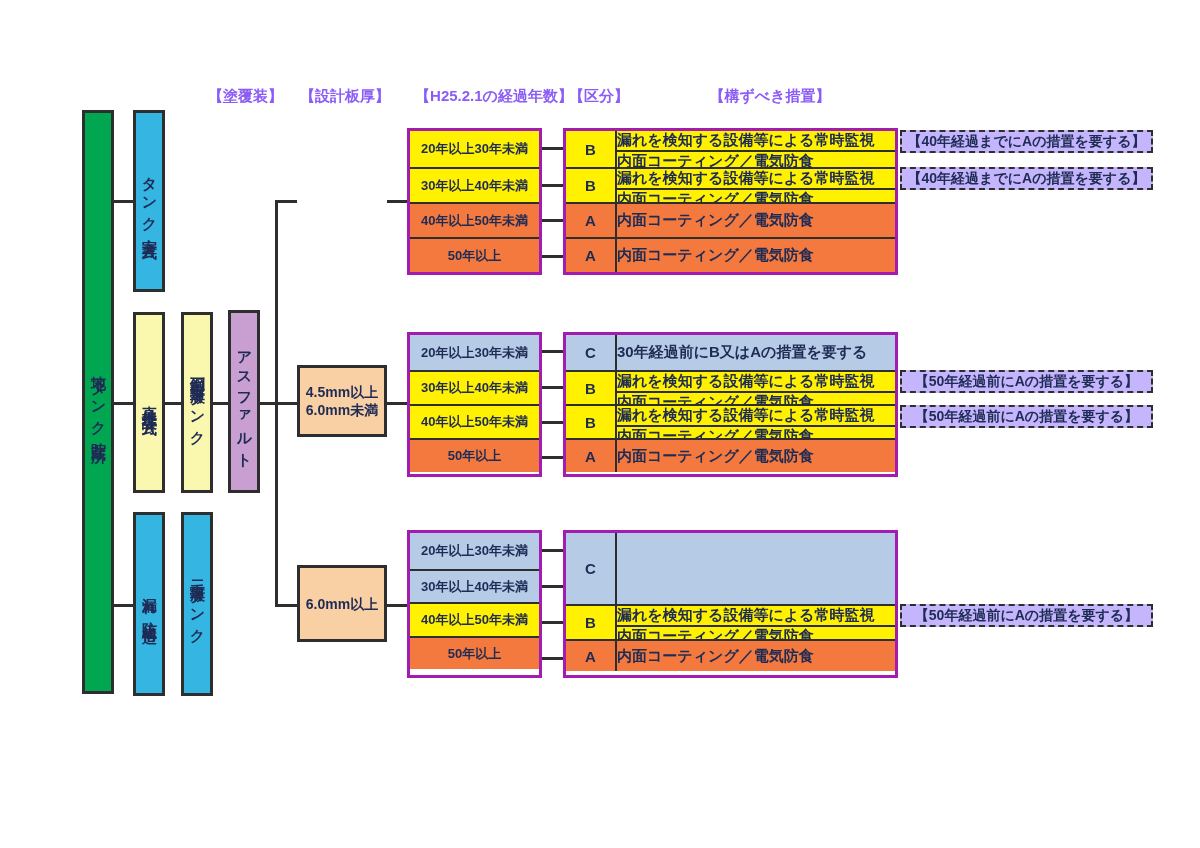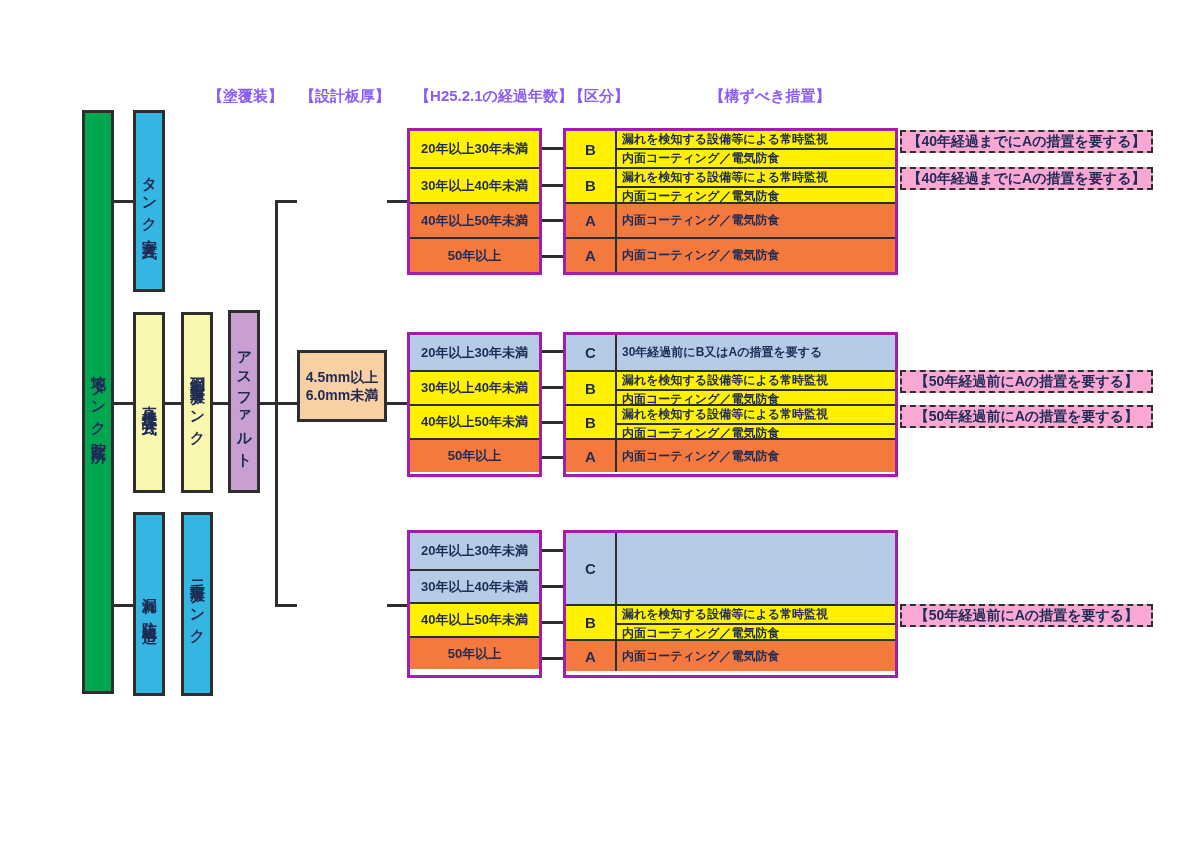--- a/index.html
+++ b/index.html
@@ -34,27 +34,27 @@
   .ycell{
     flex:1;display:flex;align-items:center;justify-content:center;
     font-size:13px;white-space:nowrap;
   }
   .kcell{
     width:51px;box-sizing:border-box;border-right:2px solid #2e2e2e;
     display:flex;align-items:center;justify-content:center;font-size:15px;
   }
   .mcell{flex:1;display:flex;flex-direction:column;}
   .sub{
-    flex:1;display:flex;align-items:center;font-size:12px;
-    padding-left:5px;white-space:nowrap;box-sizing:border-box;
+    flex:1;display:flex;align-items:center;font-size:15px;
+    white-space:nowrap;box-sizing:border-box;
   }
   .sub + .sub{border-top:2px solid #2e2e2e;}
   .note{
     position:absolute;box-sizing:border-box;border:2px dashed #2e2e2e;
-    background:#f9a8d4;height:23px;display:flex;align-items:center;
+    background:#c4b5fd;height:23px;display:flex;align-items:center;
     justify-content:center;font-size:14px;white-space:nowrap;
   }
   .bg-green{background:#00a650;}
   .bg-cyan{background:#35b5e2;}
   .bg-paleyellow{background:#faf7ae;}
   .bg-purple{background:#c99fd1;}
   .bg-yellow{background:#fff100;}
   .bg-orange{background:#f3793f;}
   .bg-lblue{background:#b5cbe6;}
 </style>
@@ -81,23 +81,27 @@
   <div class="hline" style="left:113px;top:402px;width:20px;"></div>
   <div class="hline" style="left:165px;top:402px;width:16px;"></div>
   <div class="hline" style="left:213px;top:402px;width:15px;"></div>
   <div class="hline" style="left:260px;top:402px;width:37px;"></div>
   <div class="hline" style="left:113px;top:604px;width:20px;"></div>
 
   <div class="vline" style="left:275px;top:200px;height:407px;"></div>
   <div class="hline" style="left:275px;top:200px;width:22px;"></div>
   <div class="hline" style="left:275px;top:604px;width:22px;"></div>
 
-  <div class="thickbox" style="left:297px;top:350px;width:90px;height:72px;">
+  <div class="thickbox" style="left:297px;top:365px;width:90px;height:72px;">
     <span>4.5mm以上</span>
     <span>6.0mm未満</span>
+  </div>
+  <div class="thickbox" style="left:297px;top:565px;width:90px;height:77px;">
+    <span>6.0mm以上</span>
+    <span></span>
   </div>
 
   <div class="hline" style="left:387px;top:200px;width:20px;"></div>
   <div class="hline" style="left:387px;top:402px;width:20px;"></div>
   <div class="hline" style="left:387px;top:604px;width:20px;"></div>
 
   <div class="tbl" style="left:407px;top:128px;width:135px;height:147px;">
     <div class="trow bg-yellow" style="height:36px;">
         <div class="ycell">20年以上30年未満</div>
       </div>

